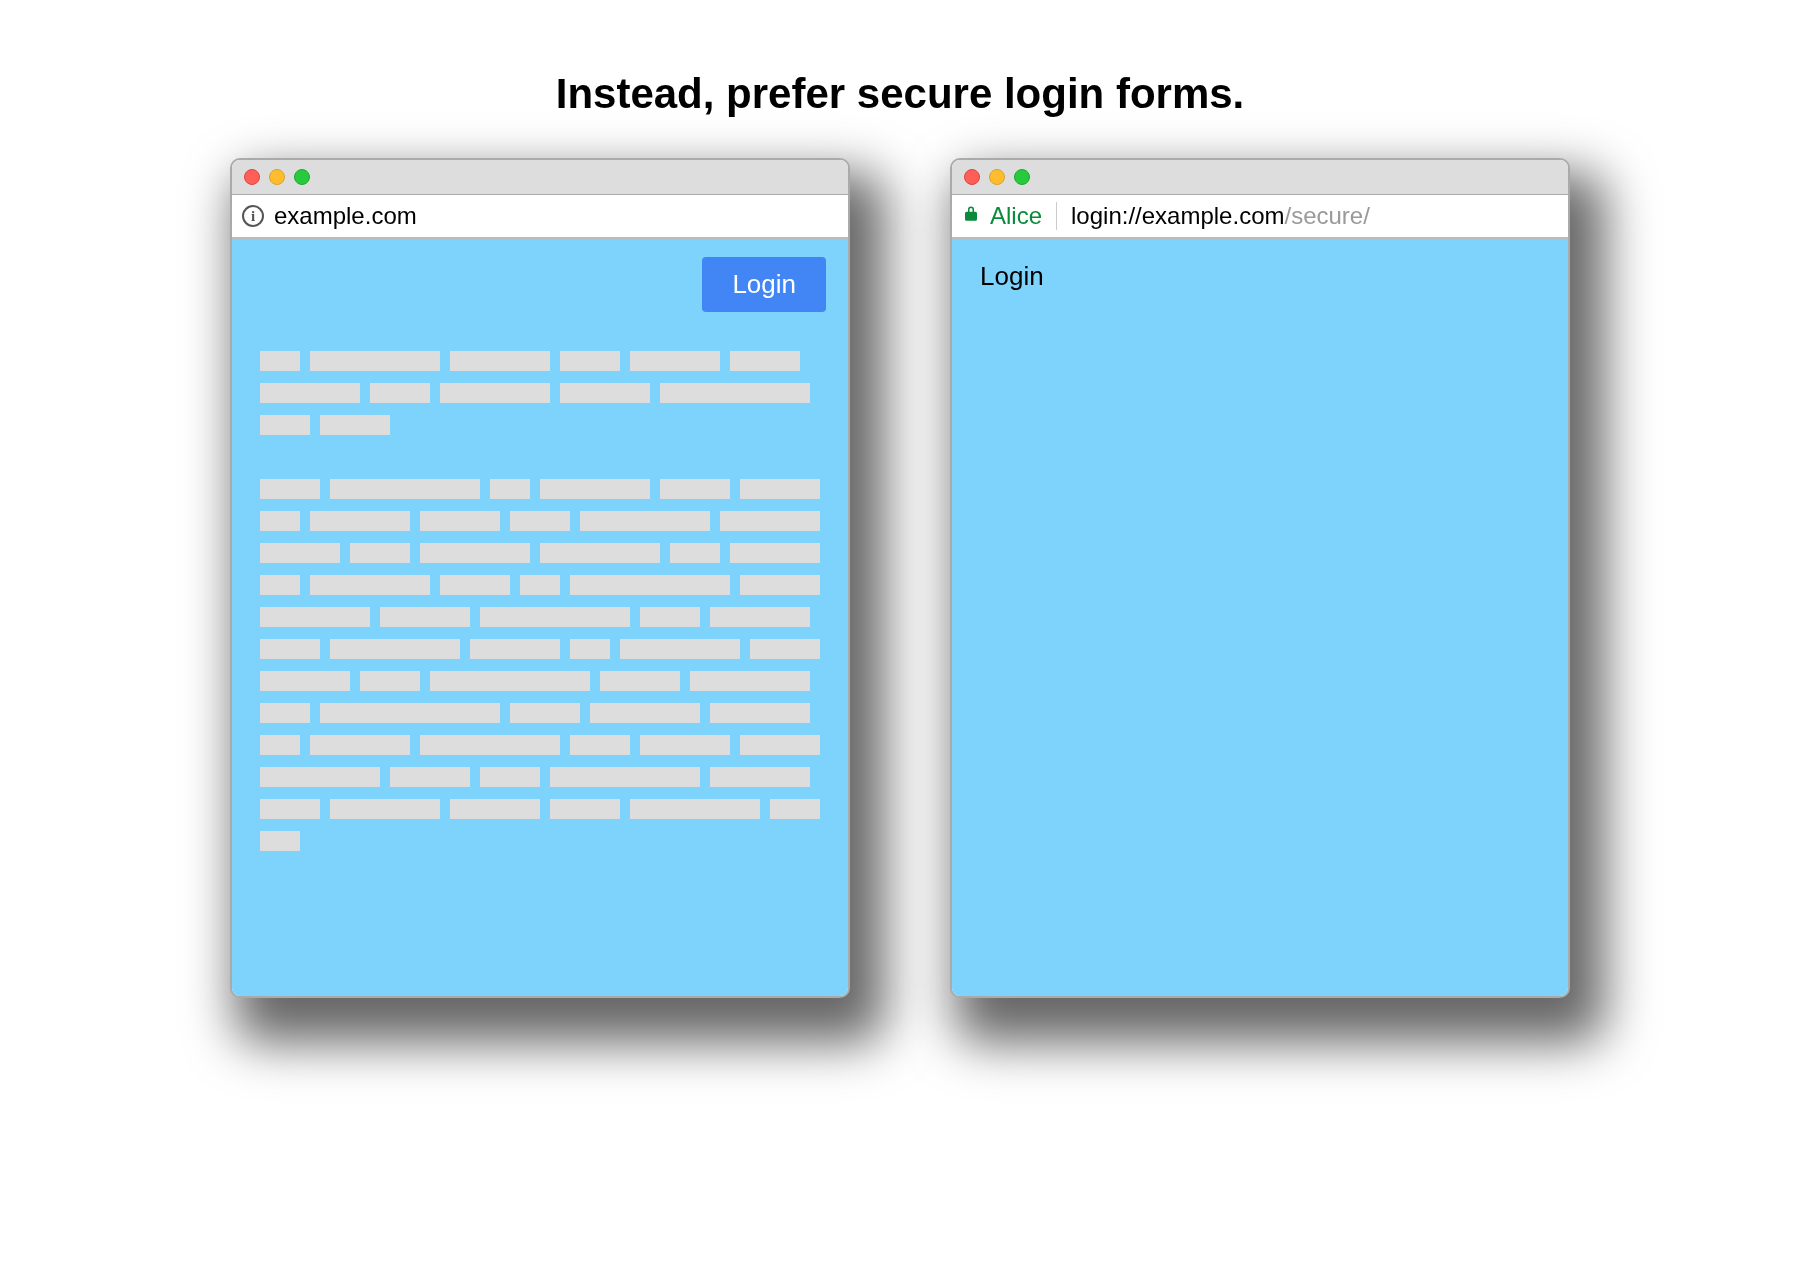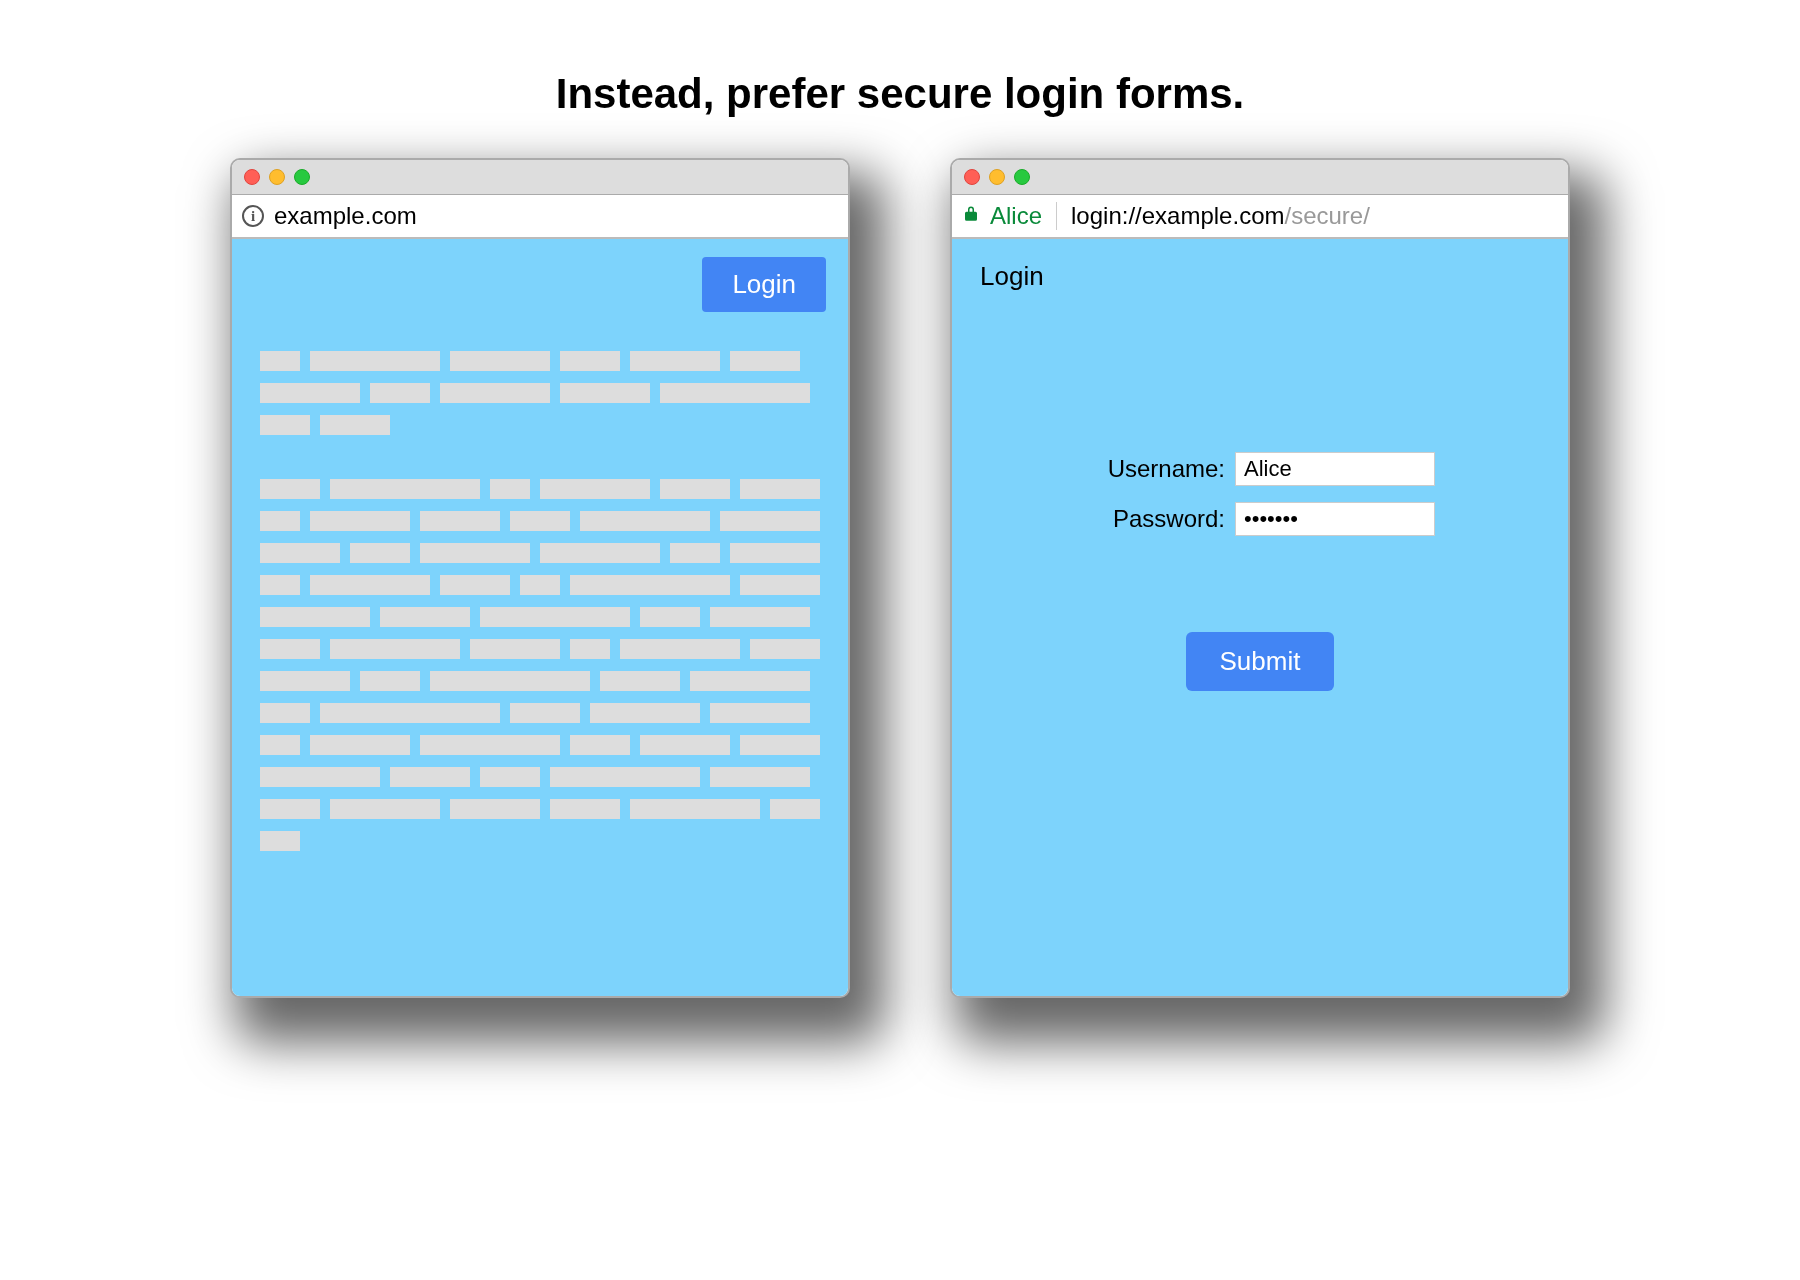--- a/index.html
+++ b/index.html
@@ -309,26 +309,15 @@
         <svg viewBox="0 0 24 24" fill="#0a8a3a">
             <path d="M12 2a4 4 0 0 0-4 4v3H6a2 2 0 0 0-2 2v8a2 2 0 0 0 2 2h12a2 2 0 0 0 2-2v-8a2 2 0 0 0-2-2h-2V6a4 4 0 0 0-4-4zm-2 4a2 2 0 1 1 4 0v3h-4V6z"></path>
           </svg>
       </span>
       <span class="secure-label">Alice</span>
       <div class="divider"></div>
       <span><span class="url-text">login://</span><span class="url-text">example.com</span><span class="url-path">/secure/</span></span>
     </div>
     <div class="content">
       <div class="login-title">Login</div>
-      <div class="form">
-        <div class="form-row">
-          <label class="form-label">Username:</label>
-          <input class="form-input" type="text" value="Alice" style="">
-        </div>
-        <div class="form-row">
-          <label class="form-label">Password:</label>
-          <input class="form-input" type="text" value="•••••••" style="">
-        </div>
-        <button class="submit-btn">Submit</button>
-      </div>
     </div>
   </div>
 </div>
 
 </body></html>

